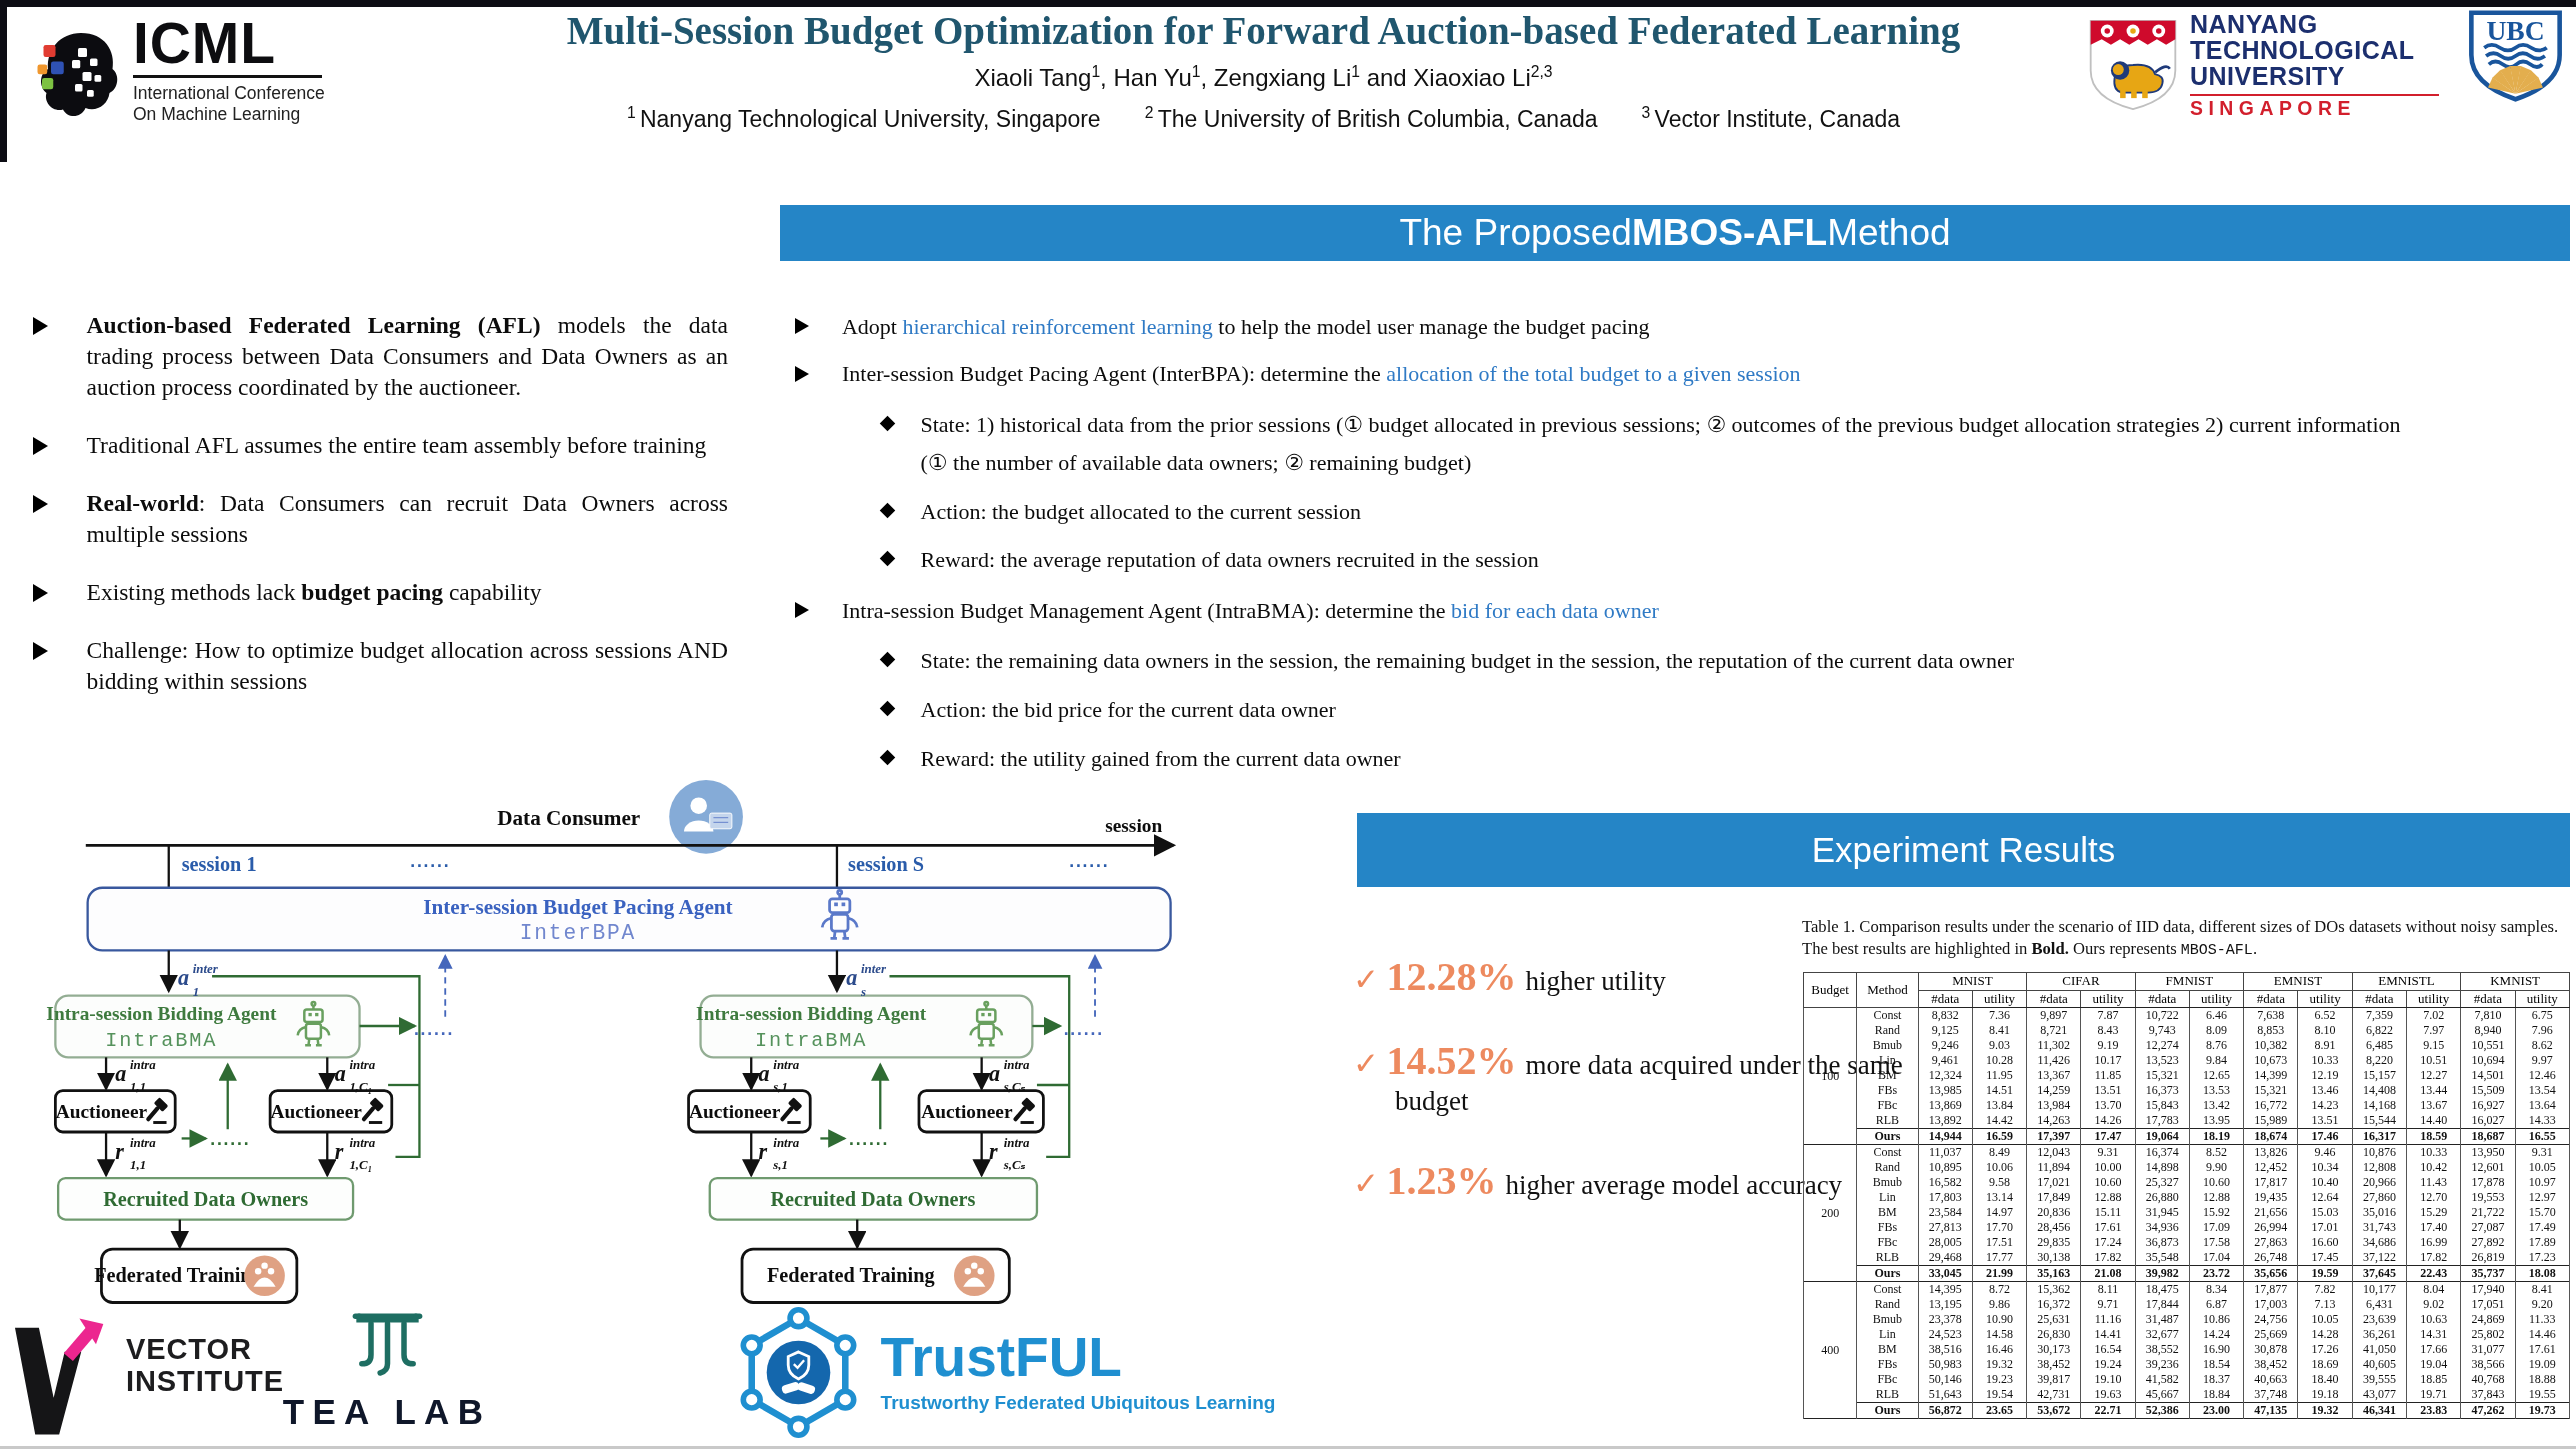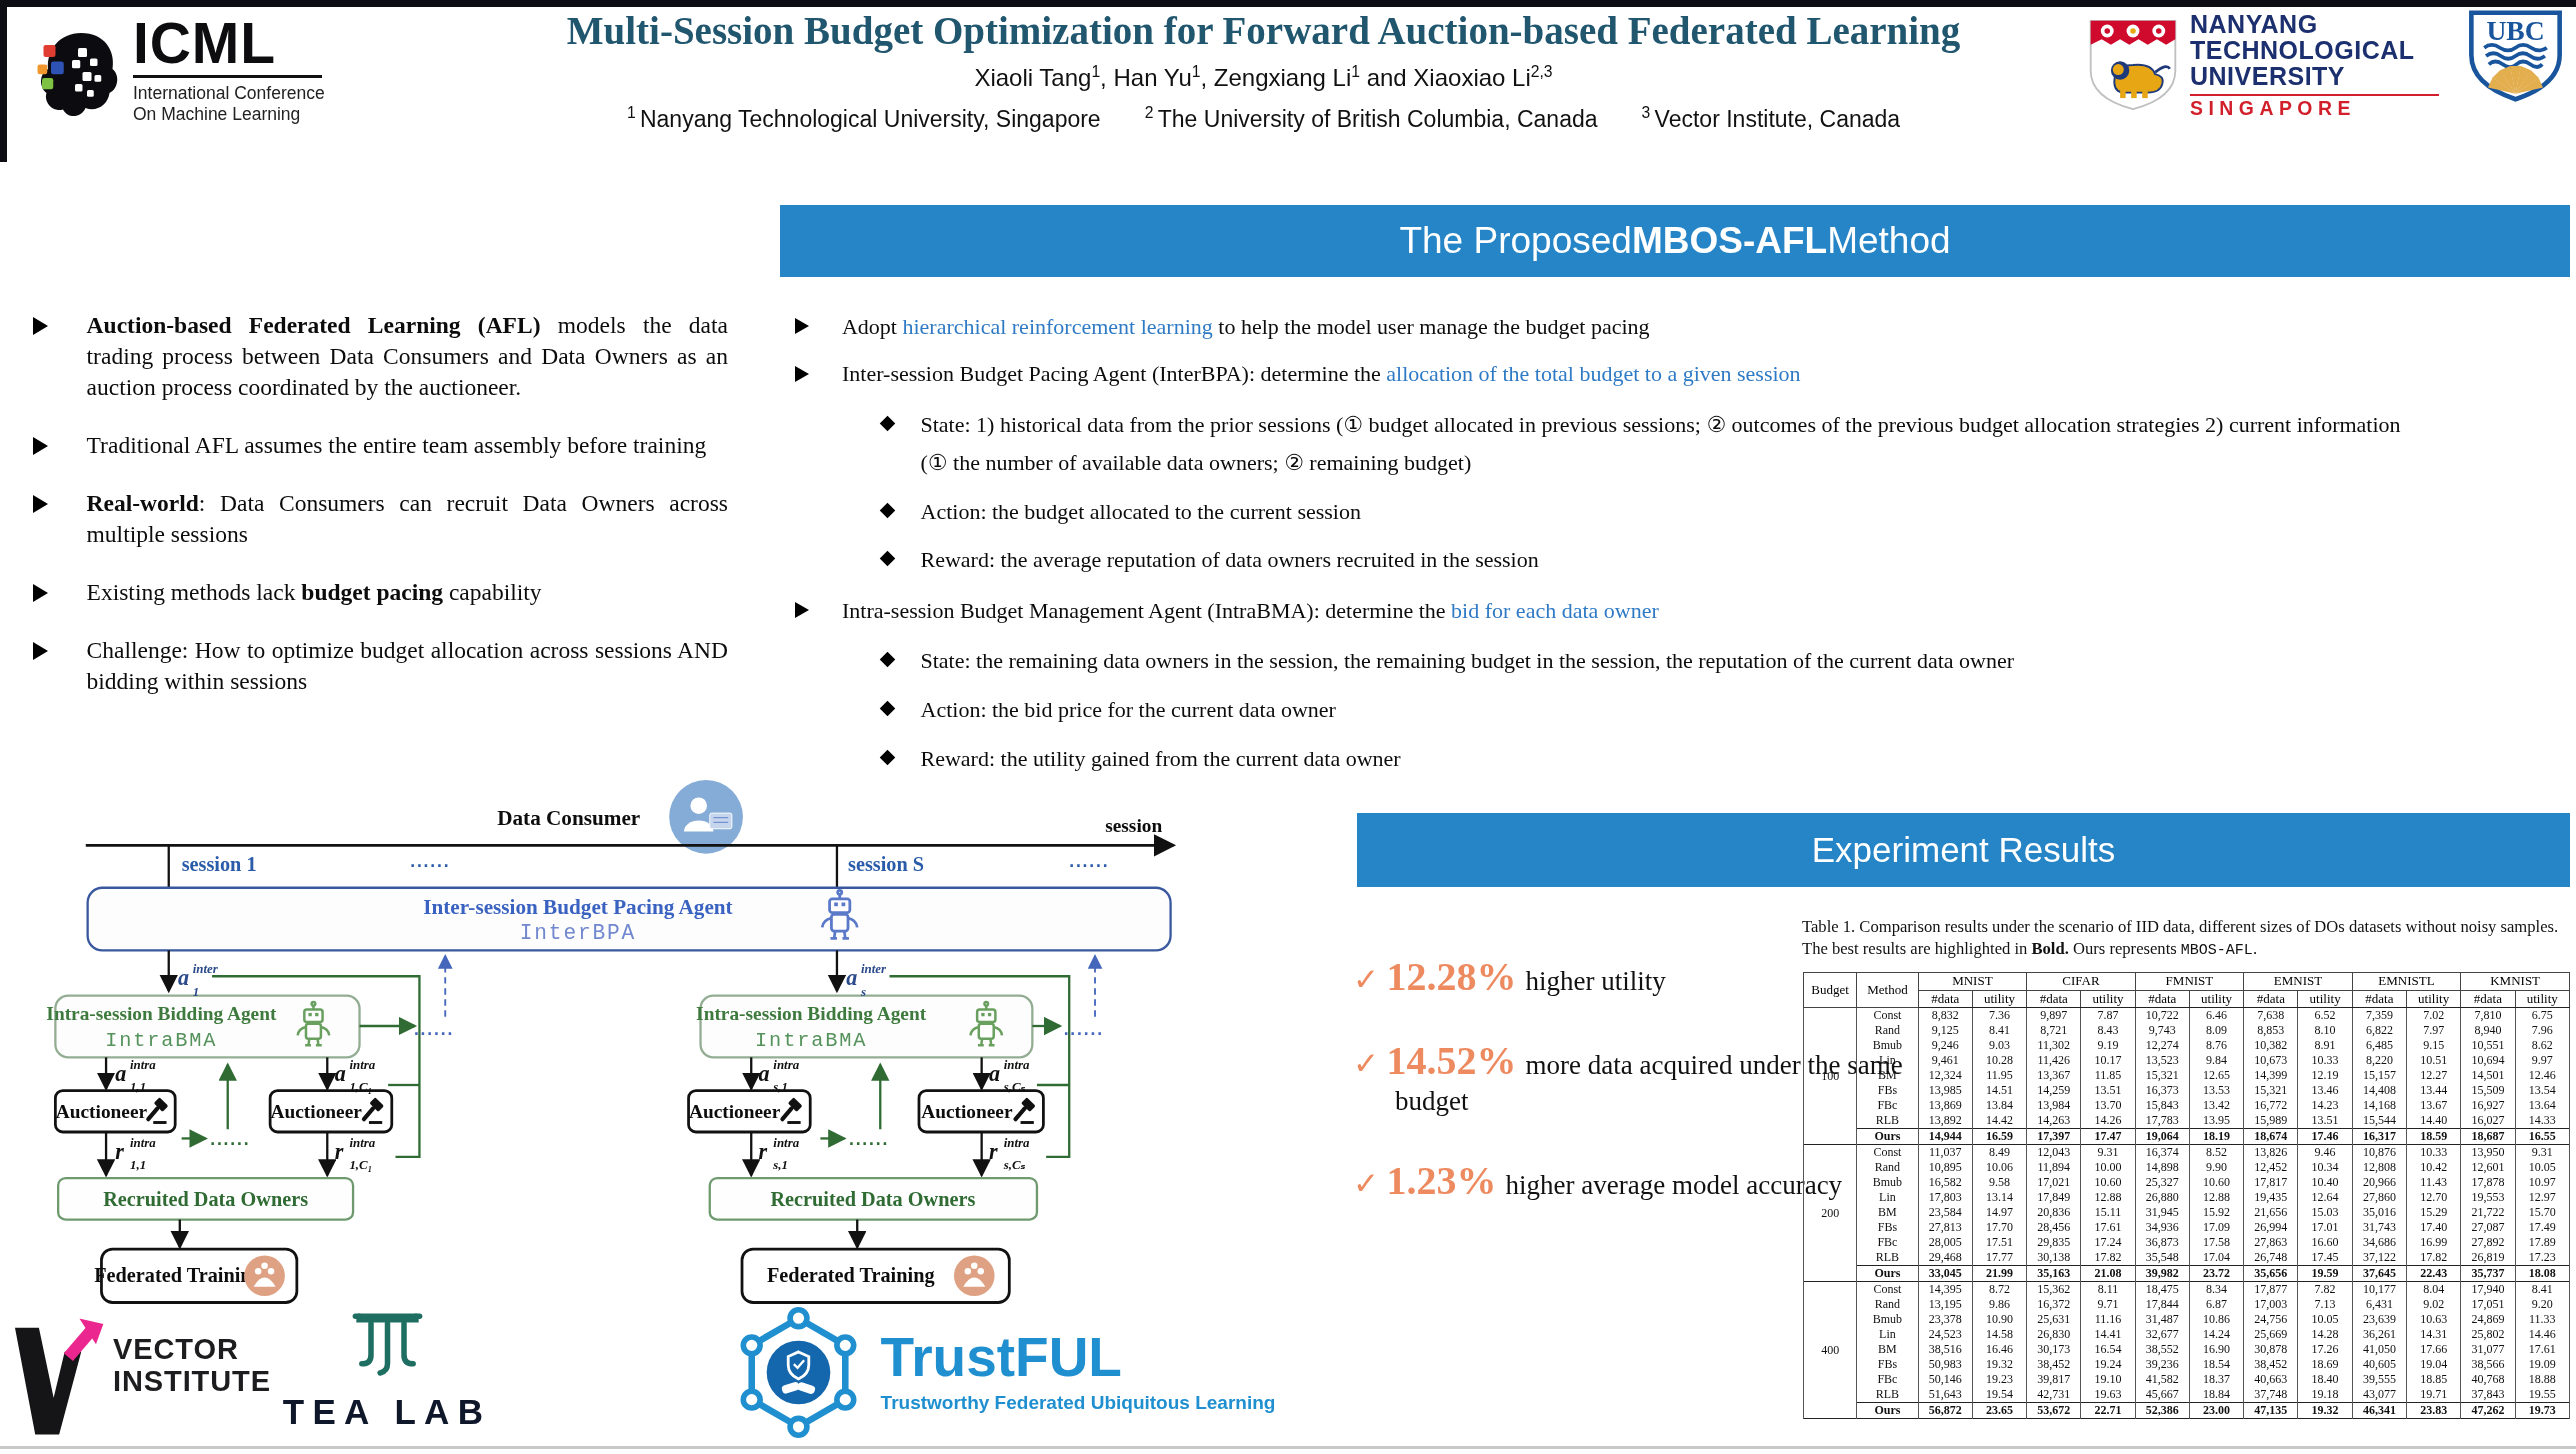--- a/index.html
+++ b/index.html
@@ -26,21 +26,21 @@
   .ntu-text{display:flex;flex-direction:column;}
   .ntu-name{font:800 25px/1.04 "Liberation Sans",sans-serif;color:#1c2f6e;letter-spacing:0.5px;}
   .ntu-rule{border-top:2.8px solid #d21f2c;margin:4.6px 0 3.7px 0;width:249px;}
   .ntu-country{font:700 19.4px/1 "Liberation Sans",sans-serif;color:#d21f2c;letter-spacing:5.5px;}
   #hdr-ubc{left:2464px;top:7.4px;}
 
   
   .band{position:absolute;background:#2585c6;color:#fff;display:flex;align-items:center;
         justify-content:center;font:400 37px "Liberation Sans",sans-serif;}
   #band-motivation{left:26px;top:205px;width:709px;height:72px;}
-  #band-method{left:780px;top:205px;width:1790px;height:72px;}
+  #band-method{left:780px;top:205px;width:1790px;height:56px;}
   #band-results{left:1357px;top:813px;width:1213px;height:74px;font-size:35px;}
   .band .b{font-weight:700;}
 
   
   #motivation-list{left:33px;top:310px;width:695px;font:23.5px/1.32 "Liberation Serif","DejaVu Sans",serif;
                    color:#0c0c0c;text-align:justify;}
   .mbullet{display:flex;margin-bottom:27px;}
   .tri{flex:0 0 16.6px;width:0;height:0;border-left:15.7px solid #000;border-top:9.2px solid transparent;
        border-bottom:9.2px solid transparent;margin:6.5px 22px 0 0;}
   .mtext{flex:1;}
@@ -88,21 +88,21 @@
   .sv-ibt{font:bold 23px "Liberation Serif",serif;fill:#3a62c0;}
   .sv-ibc{font:23px "Liberation Mono","DejaVu Sans Mono",monospace;fill:#7187ce;letter-spacing:2px;}
   .sv-iat{font:bold 21px "Liberation Serif",serif;fill:#3e7a3e;}
   .sv-iac{font:22px "Liberation Mono","DejaVu Sans Mono",monospace;fill:#55925c;letter-spacing:2px;}
   .sv-auc{font:bold 21px "Liberation Serif",serif;fill:#0d0d0d;}
   .sv-rec{font:bold 22px "Liberation Serif",serif;fill:#2f6b33;}
   .sv-fed{font:bold 22px "Liberation Serif",serif;fill:#0d0d0d;}
   .rb{color:#5b79c9;} .rg{color:#69a05f;}
 
   
-  #logo-vector{left:11px;top:1313px;display:flex;gap:2px;}
+  #logo-vector{left:11px;top:1313px;display:flex;gap:15px;}
   .vec-text{font:900 29px/1.12 "Liberation Sans",sans-serif;color:#1d1d1f;letter-spacing:0.9px;margin-top:20px;}
   #logo-tealab{left:272px;top:1307px;width:230px;text-align:center;}
   .tea-word{font:700 35px/1 "Liberation Sans",sans-serif;color:#0f172a;letter-spacing:8.3px;margin-top:5.5px;}
   #logo-trustful{left:733px;top:1307px;display:flex;gap:16.6px;align-items:center;}
   .tf-col{display:flex;flex-direction:column;}
   .tf-name{font:700 55px/1 "Liberation Sans",sans-serif;color:#1f8fd0;}
   .tf-sub{font:700 19px/1.2 "Liberation Sans",sans-serif;color:#1f8fd0;margin-top:7.4px;}
 </style>
 </head>
 <body>

